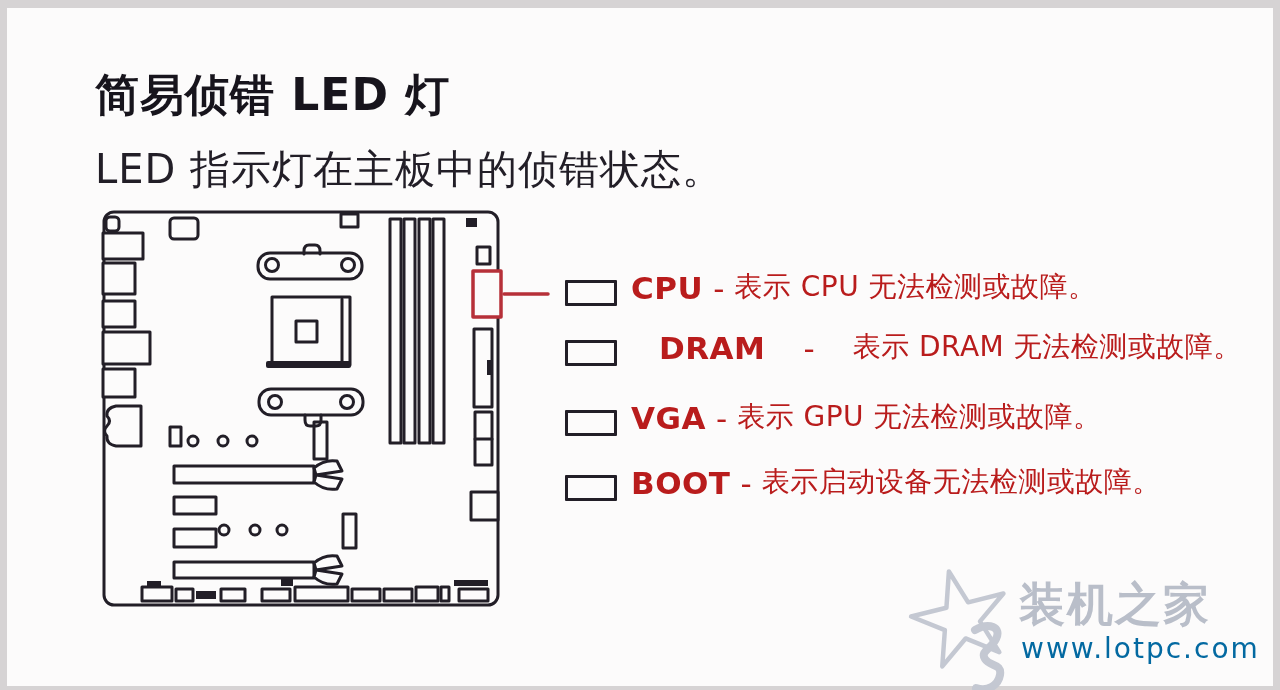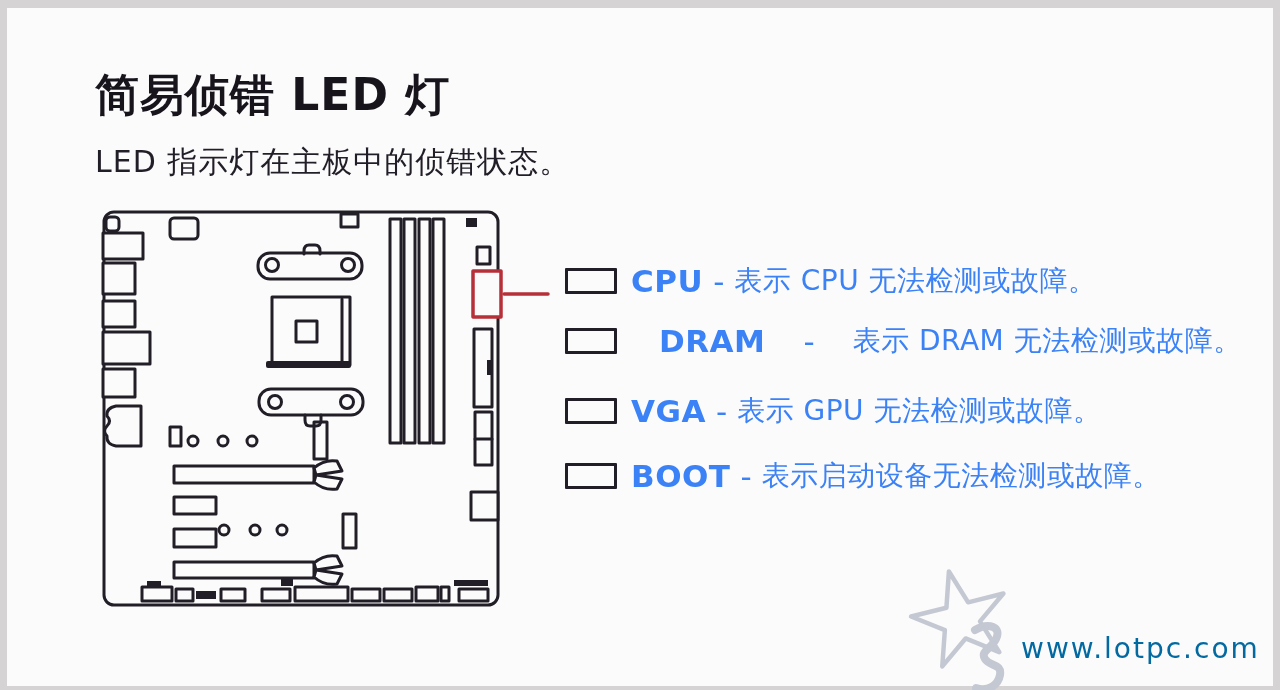--- a/index.html
+++ b/index.html
@@ -12,27 +12,27 @@
     position:absolute;left:7px;top:8px;right:7px;bottom:4px;
     background:#fcfbfb;border-radius:0;
   }
   .title{
     position:absolute;left:88px;top:58px;
     font-size:44px;font-weight:700;color:#17141c;letter-spacing:1px;
     white-space:nowrap;
   }
   .subtitle{
     position:absolute;left:88px;top:134px;
-    font-size:30px;font-weight:400;color:#221e27;letter-spacing:1px;
+    font-size:40px;font-weight:400;color:#221e27;letter-spacing:1px;
     white-space:nowrap;
   }
   .board-svg{position:absolute;left:88px;top:192px;width:465px;height:415px;}
   .legend-row{
     position:absolute;left:558px;height:50px;
-    display:flex;align-items:center;white-space:nowrap;color:#3b82f6;
+    display:flex;align-items:flex-end;white-space:nowrap;color:#b91c1c;
   }
   .legend-row.r0{top:248px;}
   .legend-row.r1{top:308px;gap:28px;}
   .legend-row.r2{top:378px;}
   .legend-row.r3{top:443px;}
   .led-box{
     width:52px;height:26px;box-sizing:border-box;
     border:3.5px solid #221e27;border-radius:1px;background:#fcfbfb;
     margin-right:14px;flex:0 0 auto;
   }
@@ -190,15 +190,16 @@
     <span class="led-dash">-</span>
     <span class="led-desc">表示启动设备无法检测或故障。</span>
   </div>
 
   <svg class="watermark wm-star" viewBox="0 0 140 140" xmlns="http://www.w3.org/2000/svg">
     <g fill="none" stroke="#c4c8d2" stroke-width="4.5" stroke-linejoin="round" stroke-linecap="round">
       <path transform="translate(62,62) rotate(-14)" d="M0,-50 L11.2,-15.4 L47.6,-15.5 L18.1,5.9 L29.4,40.5 L0,19 L-29.4,40.5 L-18.1,5.9 L-47.6,-15.5 L-11.2,-15.4 Z"></path>
     </g>
     <path fill="none" stroke="#c4c8d2" stroke-width="8" stroke-linecap="round" d="M76,72 c14,-8 27,-3 21,9 c-5,10 -16,12 -11,20 c5,8 17,4 15,16 c-2,11 -13,17 -24,13"></path>
   </svg>
+  <div class="watermark wm-name" style="position:absolute;">装机之家</div>
   <div class="watermark wm-url" style="position:absolute;">www.lotpc.com</div>
 
 </div>
 
 </body></html>

